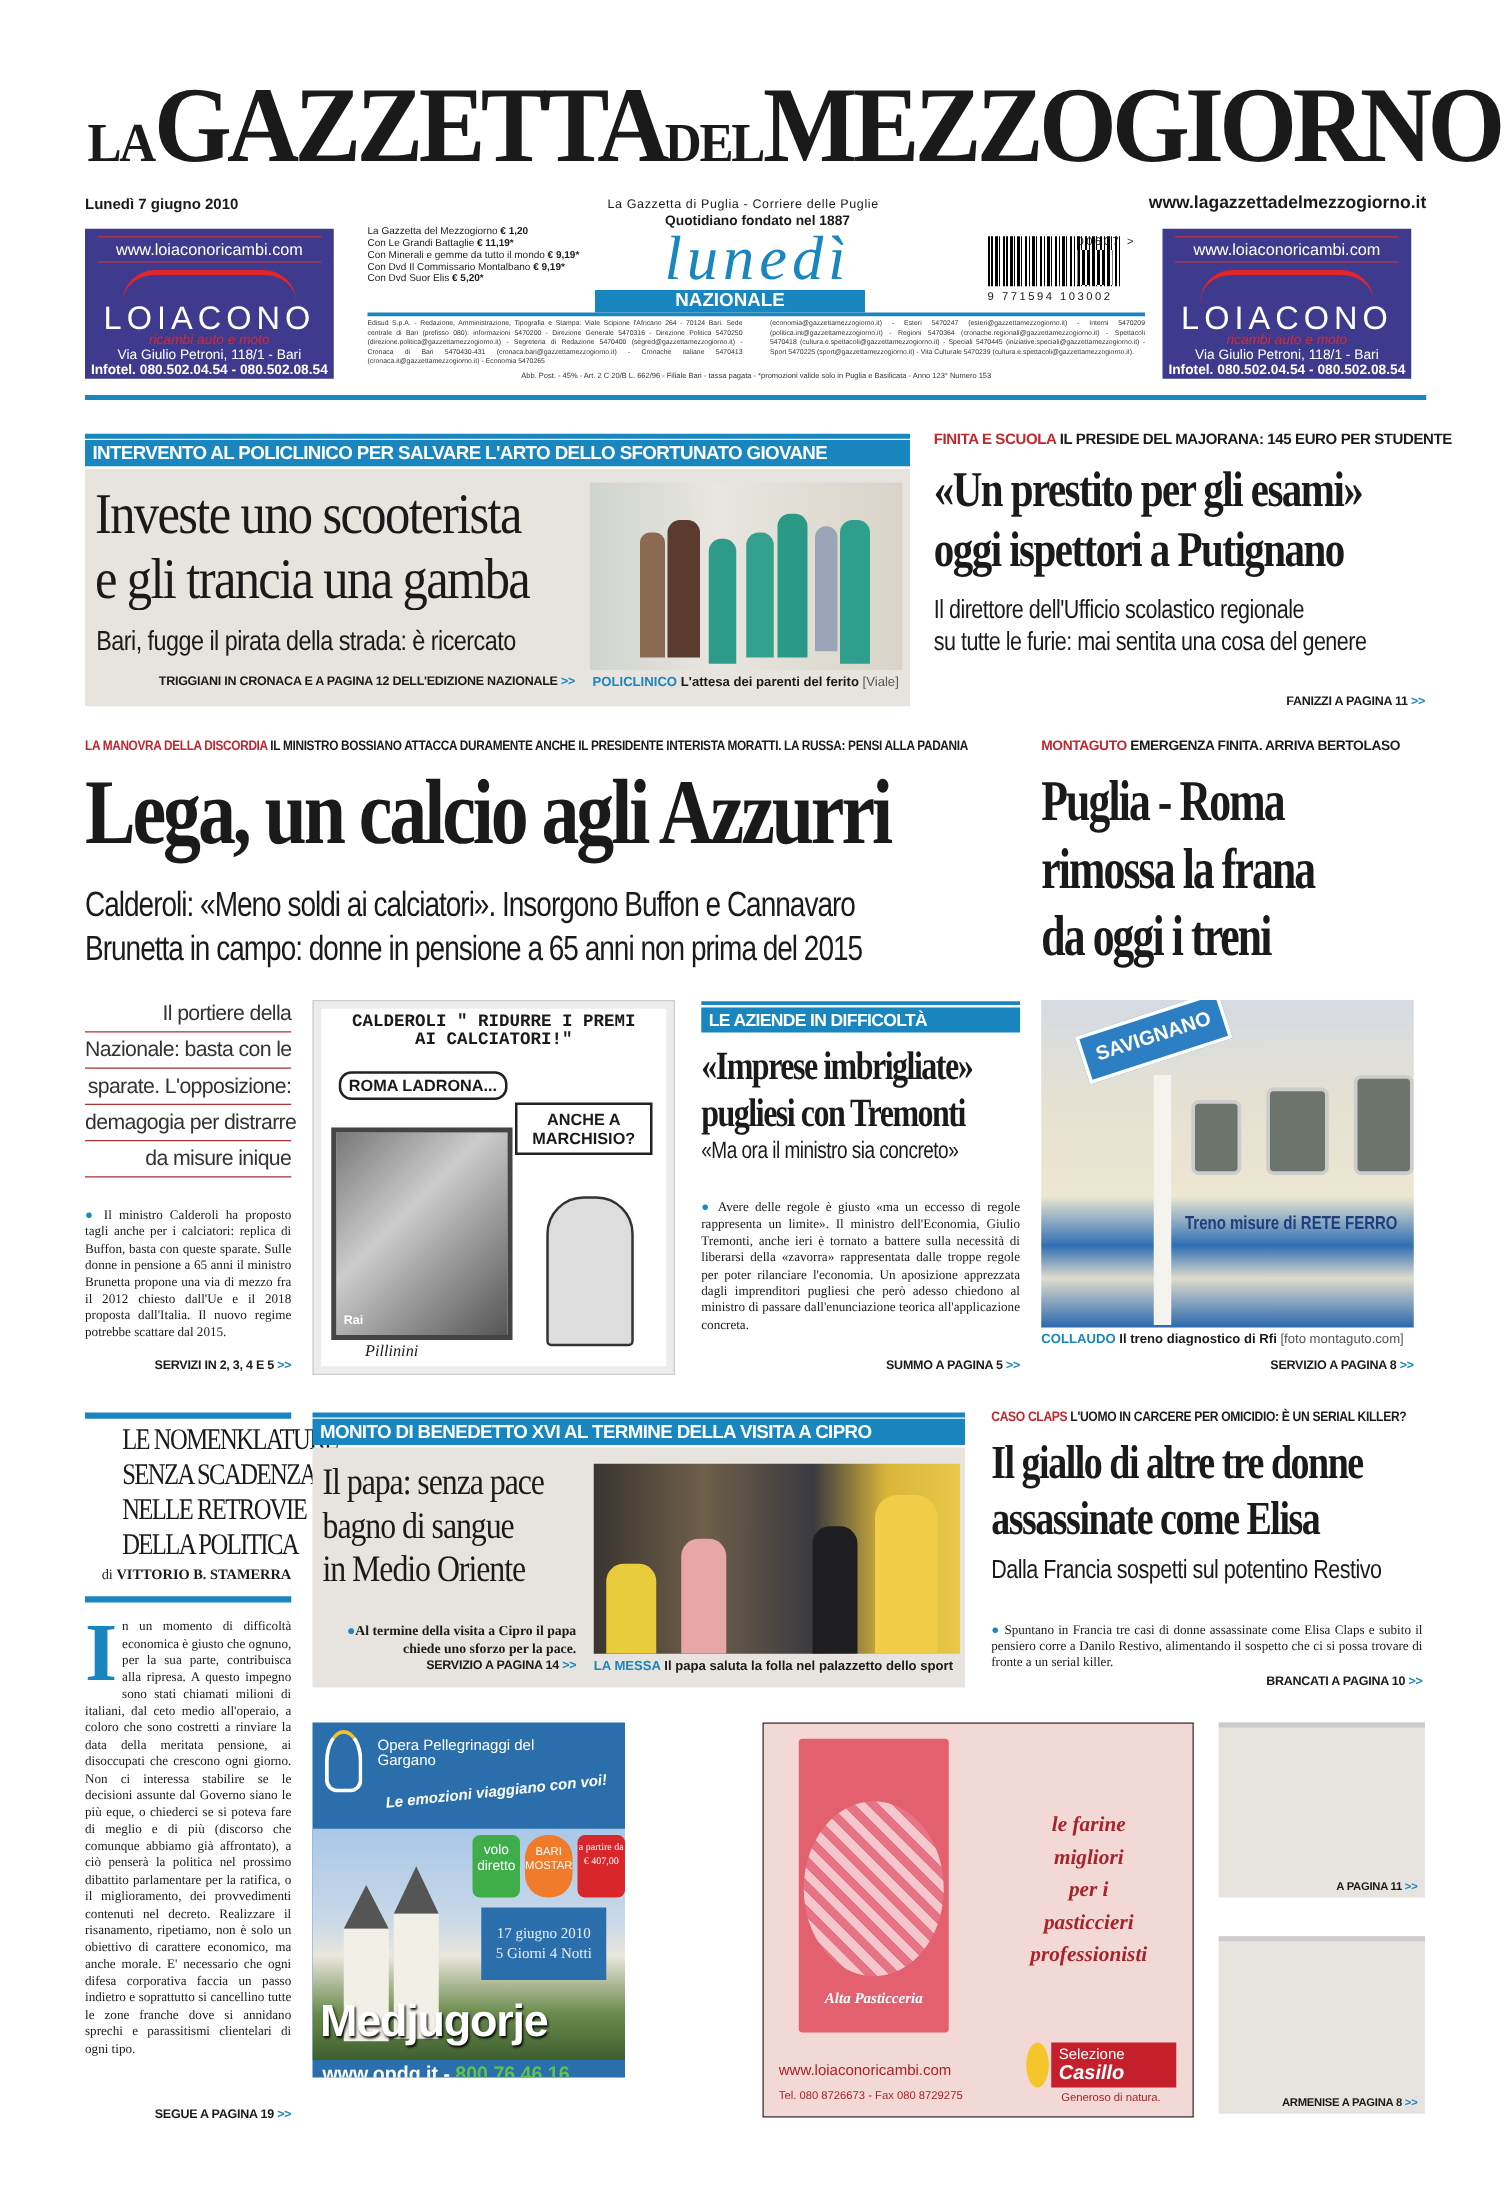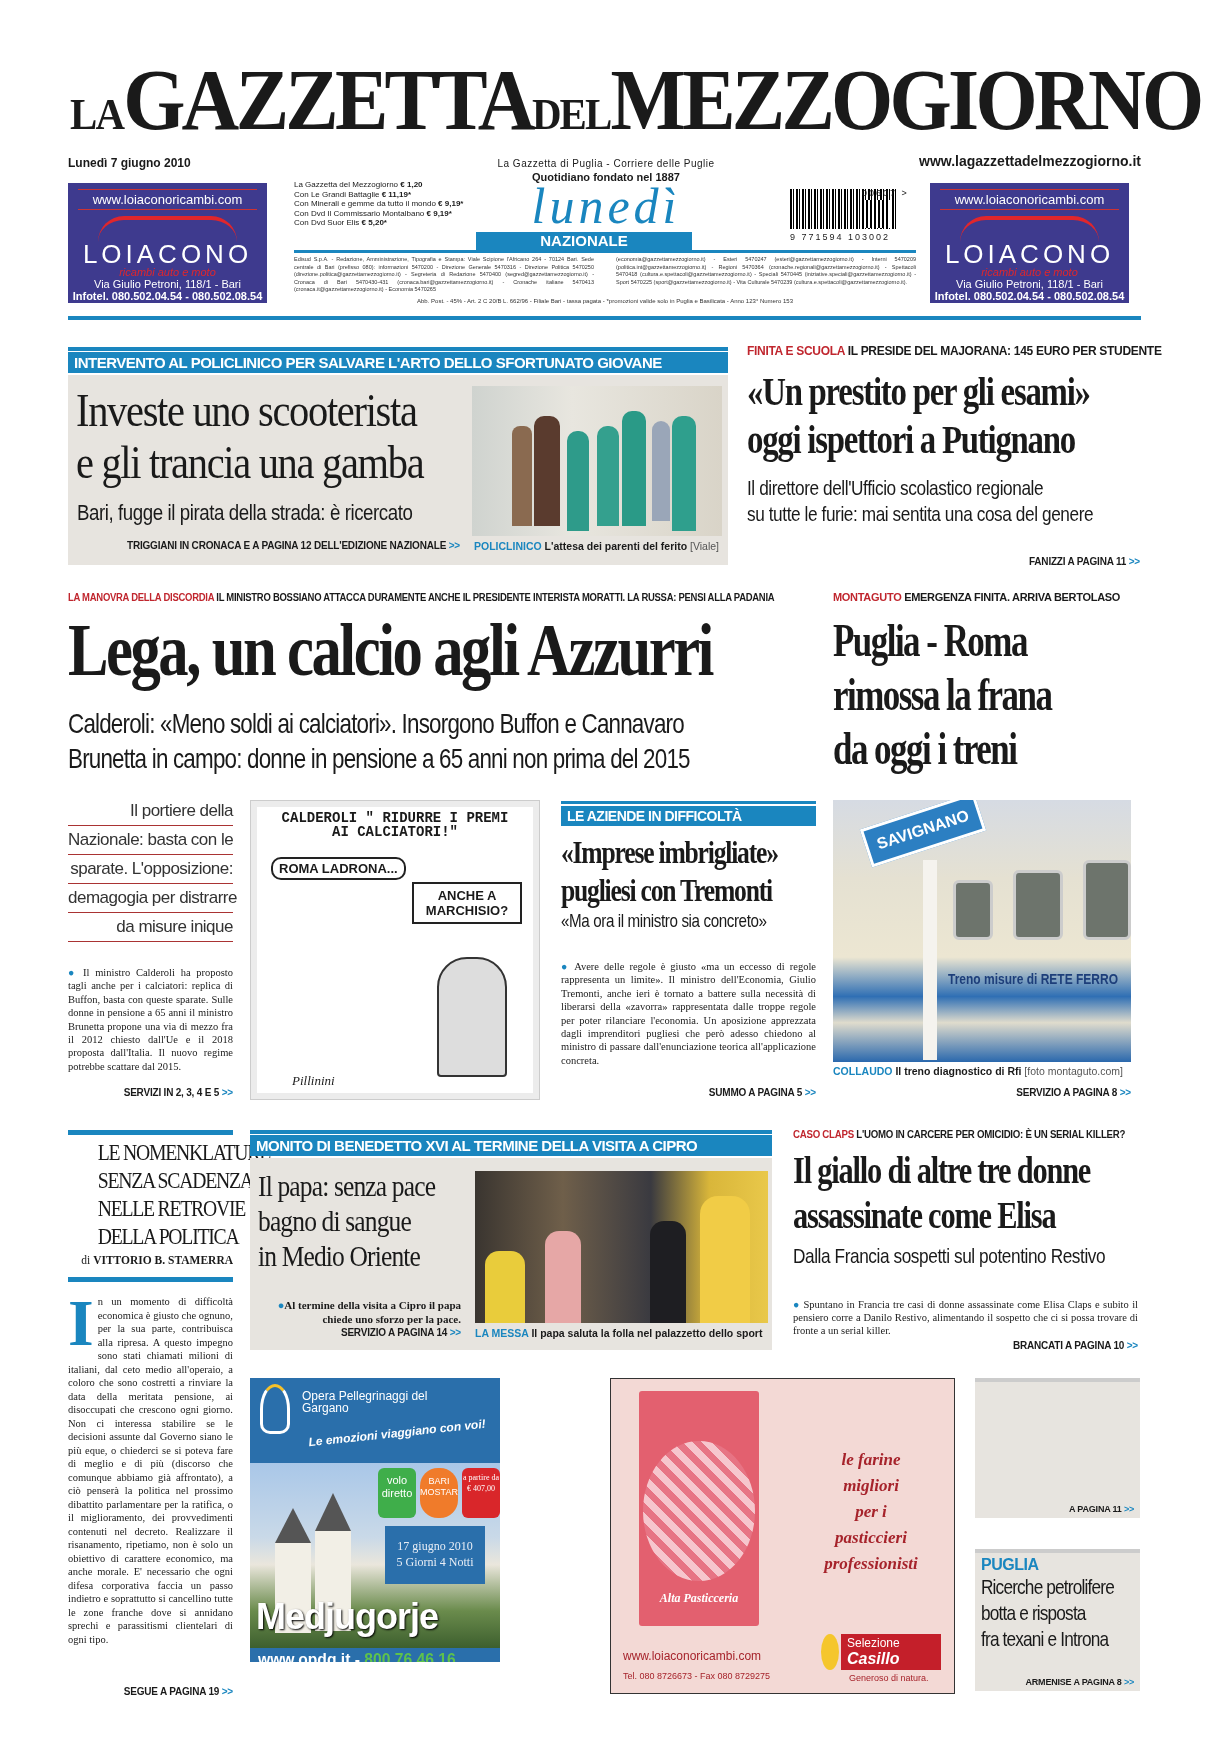--- a/index.html
+++ b/index.html
@@ -11,21 +11,21 @@
 .masthead{left:70px;top:52px;width:1070px;height:96px;font-family:"Liberation Serif",serif;font-weight:bold;font-size:86px;letter-spacing:-4px;line-height:96px;white-space:nowrap;transform:scaleX(0.93);transform-origin:left top}
 .masthead .small{font-size:44px;letter-spacing:-2px}
 .date{left:68px;top:156px;font-size:12px;font-weight:bold}
 .site{right:68px;top:153px;font-size:14px;font-weight:bold}
 .ad-loia{width:199px;height:120px;background:#3e3a8e;color:#fff;text-align:center;font-size:11px;padding-top:6px}
 .ad-loia .url{font-size:13px;border-top:1px solid #c33;border-bottom:1px solid #c33;margin:0 10px;padding:2px 0}
 .ad-loia .car{height:26px;margin:6px 30px 0;border-top:4px solid #e0262c;border-radius:60px 60px 0 0}
 .ad-loia .brand{font-size:26px;letter-spacing:4px;font-weight:normal;line-height:24px}
 .ad-loia .sub{color:#e0262c;font-size:11px;font-style:italic}
 .prices{left:294px;top:180px;font-size:8px;line-height:9.5px}
-.subtitle{left:486px;top:158px;width:240px;text-align:center;font-size:10px;letter-spacing:0.5px}
+.subtitle{left:486px;top:158px;width:240px;font-size:10px;letter-spacing:0.5px}
 .founded{left:486px;top:171px;width:240px;text-align:center;font-size:11px;font-weight:bold}
 .lunedi{left:476px;top:180px;width:260px;text-align:center;font-family:"Liberation Serif",serif;font-style:italic;font-size:50px;color:#1a86bf;letter-spacing:4px;line-height:52px}
 .naz{left:476px;top:232px;width:216px;height:18px;background:#1a86bf;color:#fff;font-weight:bold;font-size:15px;text-align:center;line-height:18px}
 .topline{left:294px;top:250px;width:622px;height:3px;background:#1a86bf}
 .imprint{top:256px;font-size:5.5px;line-height:7.5px;color:#333;width:300px;text-align:justify}
 .abb{left:294px;top:298px;width:622px;text-align:center;font-size:6px;color:#333}
 .barcode{left:790px;top:189px;width:106px;height:40px;background:repeating-linear-gradient(90deg,#000 0 2px,#fff 2px 3px,#000 3px 4px,#fff 4px 6px)}
 .barcode-num{left:790px;top:232px;font-size:9px;letter-spacing:2px}
 .barcode2-num{left:862px;top:188px;font-size:9px;letter-spacing:2px}
 .sepline{left:68px;top:316px;width:1073px;height:4px;background:#1a86bf}
@@ -139,20 +139,23 @@
 <div class="abs ref" style="left:68px;top:1087px;width:165px"><span>SERVIZI IN 2, 3, 4 E 5</span> <span class="arrow">&gt;&gt;</span></div>
 
 <div class="abs" style="left:250px;top:800px;width:290px;height:300px;background:#ececec;border:1px solid #ccc;padding:6px">
   <div style="background:#fff;width:100%;height:100%;position:relative;overflow:hidden">
     <div style="font-family:'Liberation Mono',monospace;font-weight:bold;font-size:14px;text-align:center;line-height:14px;padding-top:4px">
       <div>CALDEROLI " RIDURRE I PREMI</div>
       <div>AI CALCIATORI!"</div>
     </div>
     <div style="position:absolute;left:14px;top:50px;font-size:13px;font-weight:bold;border:2px solid #222;padding:2px 6px;border-radius:10px">ROMA LADRONA...</div>
     <div style="position:absolute;left:155px;top:75px;width:110px;font-size:13px;font-weight:bold;border:2px solid #222;padding:4px;text-align:center;background:#fff">ANCHE A MARCHISIO?</div>
+    <div style="position:absolute;left:8px;top:95px;width:145px;height:170px;border:4px solid #444;background:linear-gradient(135deg,#777,#ccc 40%,#555)">
+      <span style="position:absolute;left:6px;bottom:6px;font-size:10px;font-weight:bold;color:#fff">Rai</span>
+    </div>
     <div style="position:absolute;left:180px;top:150px;width:70px;height:120px;border:2px solid #333;border-radius:30px 30px 4px 4px;background:#ddd"></div>
     <div style="position:absolute;left:35px;bottom:4px;font-family:'Liberation Serif',serif;font-style:italic;font-size:13px">Pillinini</div>
   </div>
 </div>
 
 <div class="abs" style="left:561px;top:801px;width:255px;height:3px;background:#1a86bf"></div>
 <div class="abs kicker-bar" style="left:561px;top:806px;width:255px;font-size:14px">LE AZIENDE IN DIFFICOLTÀ</div>
 <div class="abs serif-head" style="left:561px;top:833px;font-size:32px;font-weight:bold;letter-spacing:-1.5px;line-height:38px;white-space:nowrap;transform:scaleX(0.8);transform-origin:left top">
   <div>«Imprese imbrigliate»</div>
   <div>pugliesi con Tremonti</div>
@@ -259,22 +262,14 @@
     <div style="font-size:16px;font-weight:bold;font-style:italic">Casillo</div>
   </div>
   <div style="position:absolute;left:238px;top:294px;color:#a6232b;font-size:9px">Generoso di natura.</div>
 </div>
 
 <div class="abs graybox" style="left:975px;top:1378px;width:165px;height:140px;border-top:4px solid #ccc">
   <div class="ref" style="position:absolute;right:6px;bottom:4px;font-size:9px"><span>A PAGINA 11</span> <span class="arrow">&gt;&gt;</span></div>
 </div>
 
 <div class="abs graybox" style="left:975px;top:1549px;width:165px;height:142px;border-top:4px solid #ccc">
-  <div style="padding:3px 6px">
-    <div style="color:#1a86bf;font-weight:bold;font-size:16px;letter-spacing:-0.5px">PUGLIA</div>
-    <div style="font-size:21px;line-height:26px;letter-spacing:-1px;white-space:nowrap;transform:scaleX(0.82);transform-origin:left top">
-      <div>Ricerche petrolifere</div>
-      <div>botta e risposta</div>
-      <div>fra texani e Introna</div>
-    </div>
-  </div>
   <div class="ref" style="position:absolute;right:6px;bottom:4px;font-size:9px"><span>ARMENISE A PAGINA 8</span> <span class="arrow">&gt;&gt;</span></div>
 </div>
 
 </body></html>

